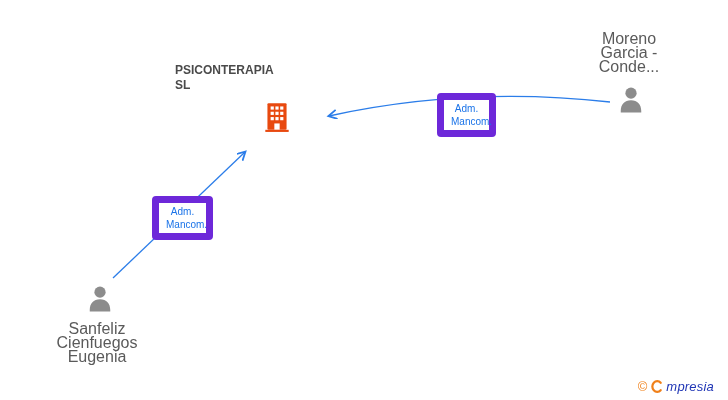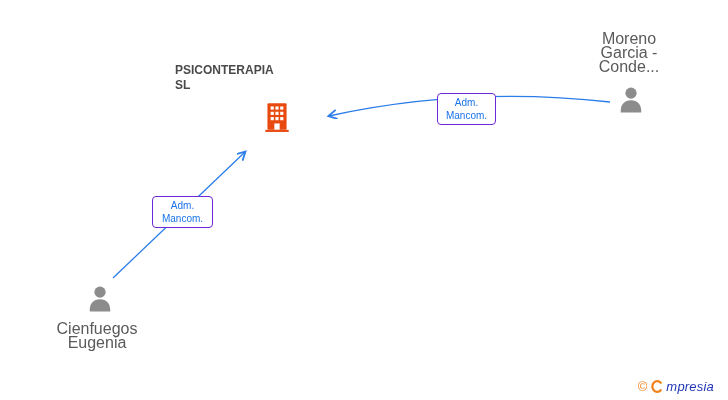--- a/index.html
+++ b/index.html
@@ -8,21 +8,21 @@
     font-family:"Liberation Sans", sans-serif;overflow:hidden;
   }
   .abs{position:absolute;}
   .node-label{
     text-align:center;color:#5a5a5a;font-size:16px;line-height:14px;
   }
   .company-label{
     text-align:left;color:#4a4a4a;font-size:12px;font-weight:bold;line-height:15px;
   }
   .edge-label{
-    position:absolute;background:#ffffff;border:1px solid #6d28d9;border-radius:4px;
+    position:absolute;background:#ffffff;border:7px solid #6d28d9;border-radius:4px;
     color:#1a73e8;font-size:10px;line-height:13px;text-align:center;
     padding:2px 7px;box-sizing:border-box;
   }
   .icon-btn{cursor:pointer;}
   #edges-layer{position:absolute;left:0;top:0;width:728px;height:400px;}
   .footer-logo{
     position:absolute;right:14px;bottom:6px;display:flex;align-items:center;gap:3px;
     font-size:13px;
   }
   .footer-copy{color:#f08019;font-size:13px;}
@@ -68,20 +68,21 @@
 <svg class="abs icon-btn" style="left:616px;top:85px;" width="30" height="30" viewBox="0 0 24 24">
   <circle cx="12" cy="6.5" r="4.5" fill="#8c8c8c"></circle>
   <path d="M12 12.2 c-5.2 0-8.2 3.4-8.2 8.6 v1.2 h16.4 v-1.2 c0-5.2-3-8.6-8.2-8.6 z" fill="#8c8c8c"></path>
 </svg>
 
 <svg class="abs icon-btn" style="left:85px;top:284px;" width="30" height="30" viewBox="0 0 24 24">
   <circle cx="12" cy="6.5" r="4.5" fill="#8c8c8c"></circle>
   <path d="M12 12.2 c-5.2 0-8.2 3.4-8.2 8.6 v1.2 h16.4 v-1.2 c0-5.2-3-8.6-8.2-8.6 z" fill="#8c8c8c"></path>
 </svg>
 <div class="abs node-label" style="left:37px;top:322px;width:120px;">
+  <div>Sanfeliz</div>
   <div>Cienfuegos</div>
   <div>Eugenia</div>
 </div>
 
 <div class="edge-label" style="left:152px;top:196px;width:61px;">
   <div>Adm.</div>
   <div>Mancom.</div>
 </div>
 <div class="edge-label" style="left:437px;top:93px;width:59px;">
   <div>Adm.</div>

